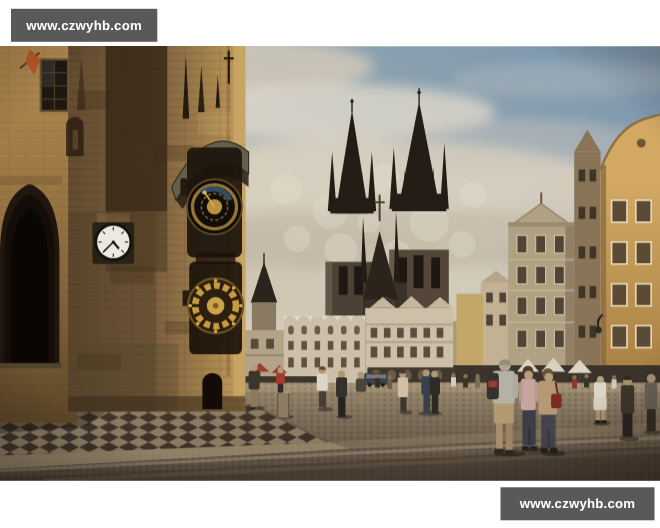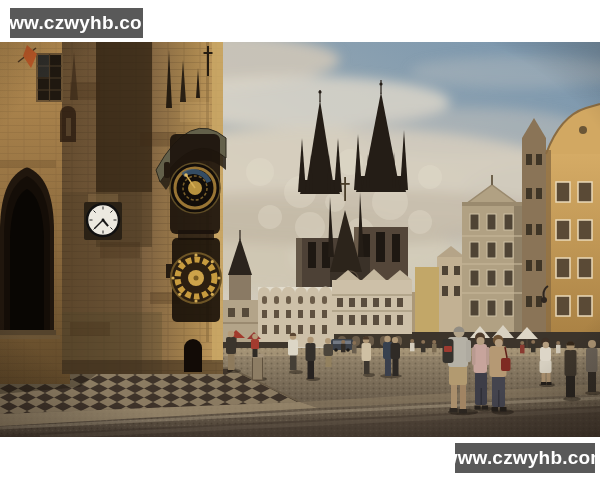--- a/index.html
+++ b/index.html
@@ -9,21 +9,21 @@
     font-family:"Liberation Sans",sans-serif;
   }
   .photo{
     position:absolute;left:0;top:42px;width:600px;height:395px;
     overflow:hidden;background:#cfc7b8;
   }
   .photo svg{display:block;}
   .wm{
     position:absolute;display:flex;align-items:center;justify-content:center;
     background:var(--wm-bg,#595959);color:var(--wm-color,#ffffff);
-    font-weight:bold;font-size:19px;letter-spacing:.2px;
+    font-weight:bold;font-size:12px;letter-spacing:.2px;
     font-family:"Liberation Sans",sans-serif;
   }
   .wm-top{left:10px;top:8px;width:133px;height:30px;}
   .wm-bottom{left:455px;top:443px;width:140px;height:30px;}
 </style>
 </head>
 <body>
 
 <div class="photo" role="img" aria-label="Old Town Square in Prague at golden hour: the Old Town Hall tower with the medieval Astronomical Clock on the left, the twin Gothic spires of the Church of Our Lady before Tyn in the centre under a dramatic cloudy sky, pastel baroque facades on the right, and tourists strolling across the cobbled square">
 <svg width="600" height="395" viewBox="0 0 600 395" xmlns="http://www.w3.org/2000/svg">

